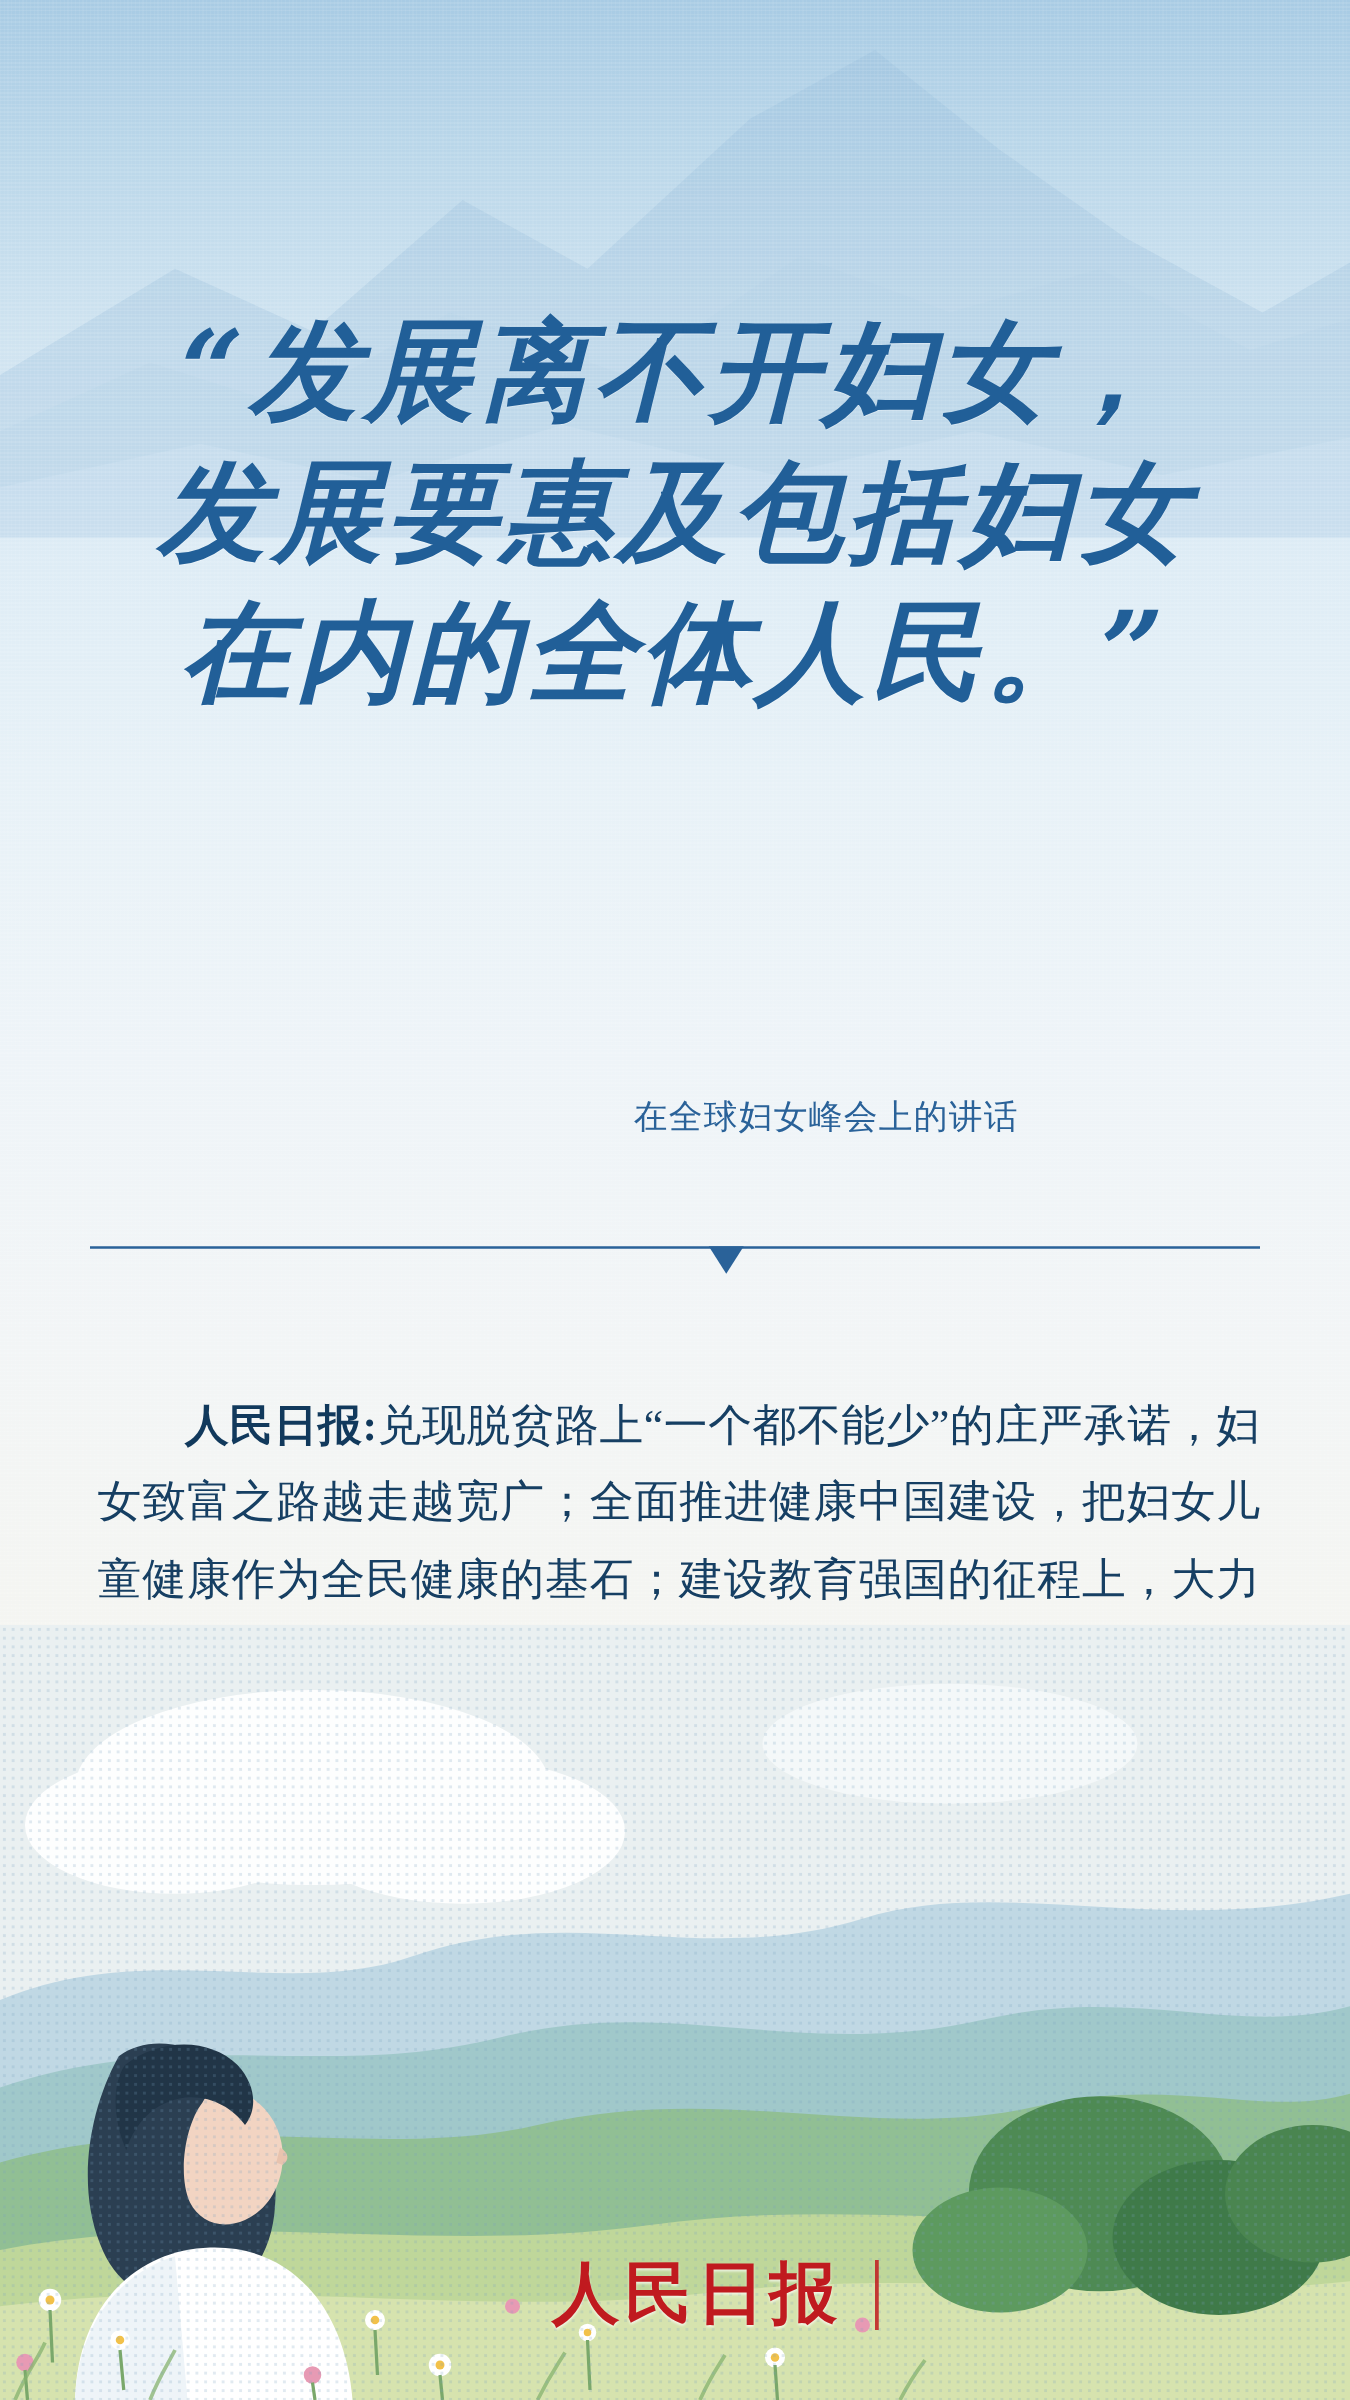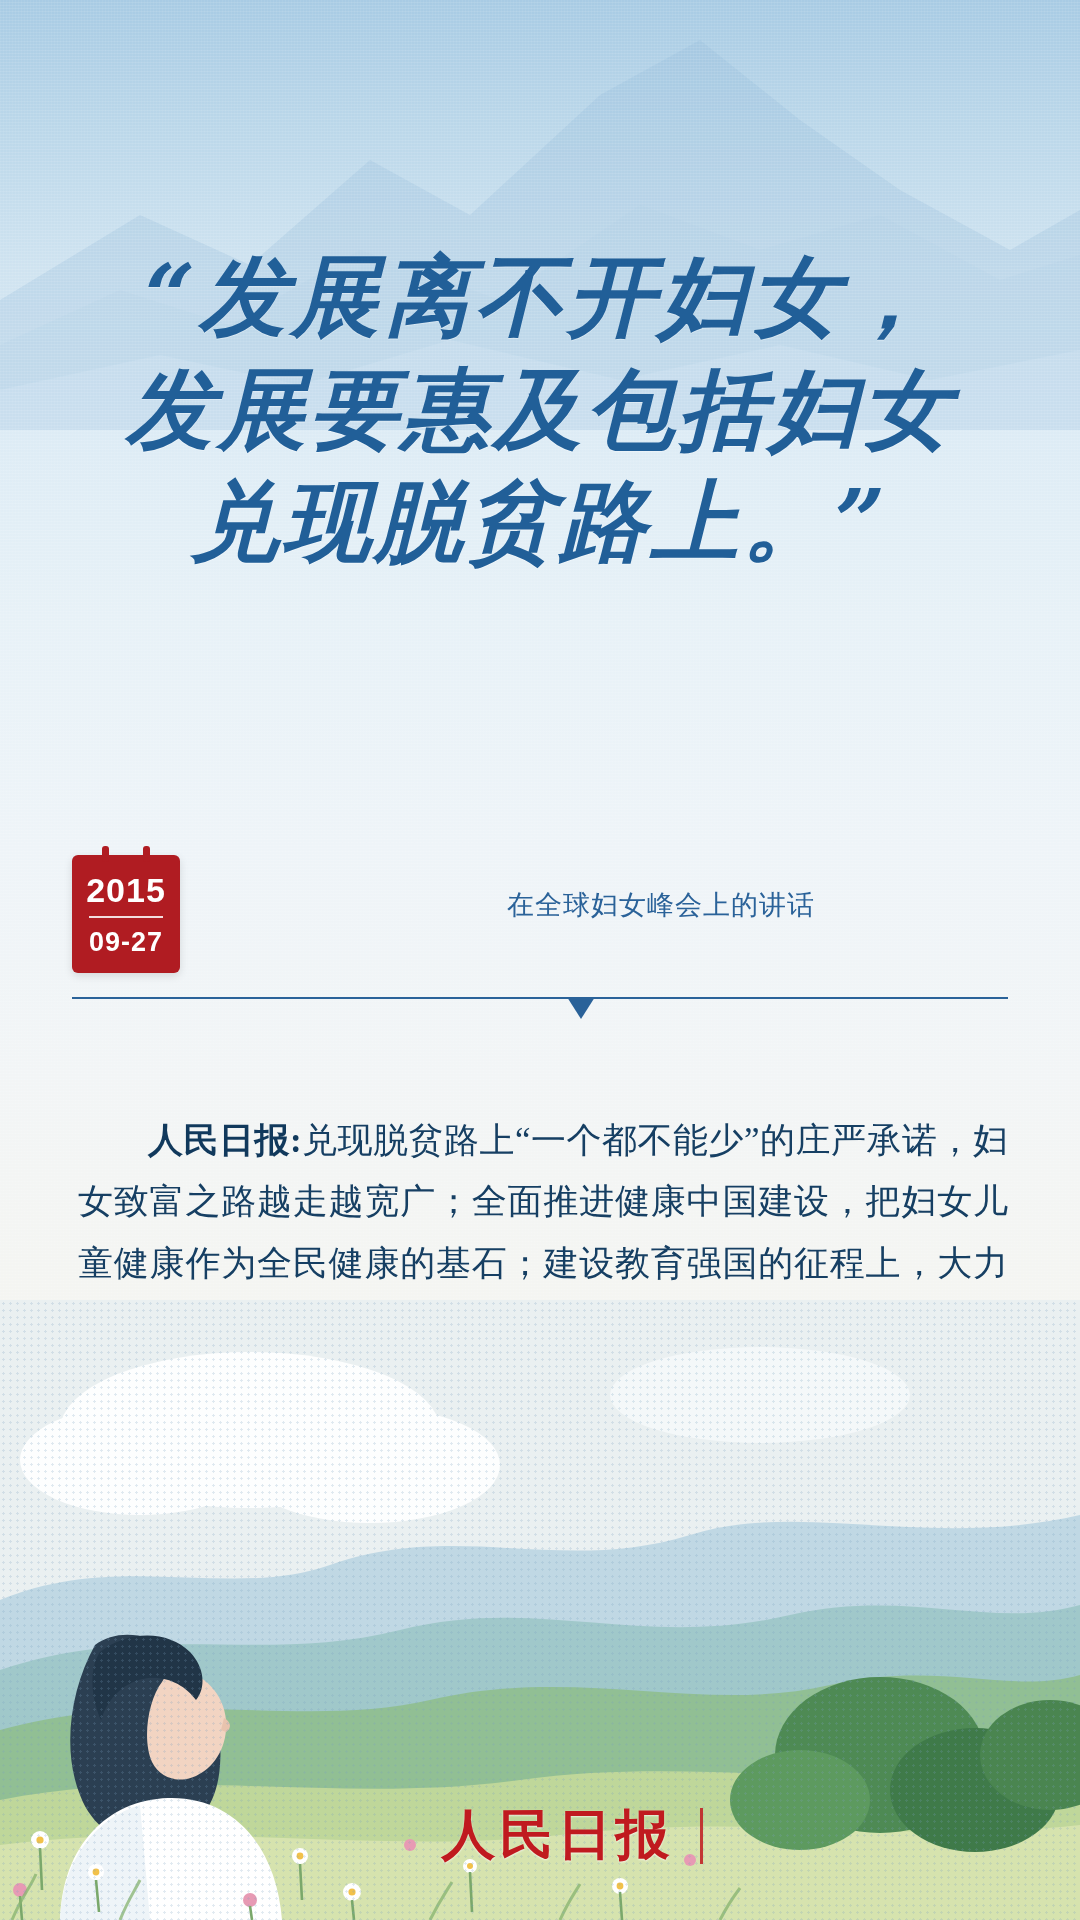--- a/index.html
+++ b/index.html
@@ -124,21 +124,21 @@
     color: #1d5b94;
     width: 560px;
   }
   .speaker .name {
     font-size: 46px;
     font-weight: 700;
     letter-spacing: 3px;
     font-family: "Liberation Serif", serif;
   }
   .speaker .occasion {
-    margin-top: 28px;
+    margin-top: 16px;
     font-size: 27px;
     color: #2a6299;
     letter-spacing: 1px;
   }
 
   .divider {
     position: absolute;
     left: 72px; top: 152px;
     width: 936px; height: 2px;
     background: #2a6299;
@@ -227,34 +227,25 @@
     <path d="M0,430 L0,300 L140,215 L250,265 L370,160 L470,215 L600,95 L700,40 L800,120 L900,190 L1010,250 L1080,210 L1080,430 Z" fill="#8fb6d6" opacity="0.45"></path>
     <path d="M0,430 L0,345 L120,290 L230,325 L360,250 L500,300 L640,205 L760,250 L880,215 L1000,280 L1080,255 L1080,430 Z" fill="#a6c8e2" opacity="0.5"></path>
     <path d="M0,430 L0,390 L160,355 L300,385 L450,340 L620,380 L780,345 L930,380 L1080,350 L1080,430 Z" fill="#c2dbec" opacity="0.55"></path>
   </svg>
 
   <div class="grain"></div>
 
   <div class="quote">
     <div class="line l1">“发展离不开妇女，</div>
     <div class="line l2">发展要惠及包括妇女</div>
-    <div class="line l3">兑现脱贫路上。”</div>
+    <div class="line l3">在内的全体人民。”</div>
   </div>
 
   <div class="attrib">
 
-    <div class="calendar">
-      <div class="rings">
-        <div class="ring"></div>
-        <div class="ring"></div>
-      </div>
-      <div class="year">2015</div>
-      <div class="rule"></div>
-      <div class="md">09-27</div>
-    </div>
 
     <div class="speaker">
       <div class="occasion">在全球妇女峰会上的讲话</div>
     </div>
 
     <div class="divider"></div>
   </div>
 
   <p class="note">
     <b>人民日报:</b><span>兑现脱贫路上“一个都不能少”的庄严承诺，妇女致富之路越走越宽广；全面推进健康中国建设，把妇女儿童健康作为全民健康的基石；建设教育强国的征程上，大力促进妇女平等接受各级各类教育……让广大妇女共享现代化建设成果，铿锵玫瑰，竞展芳华。</span>

